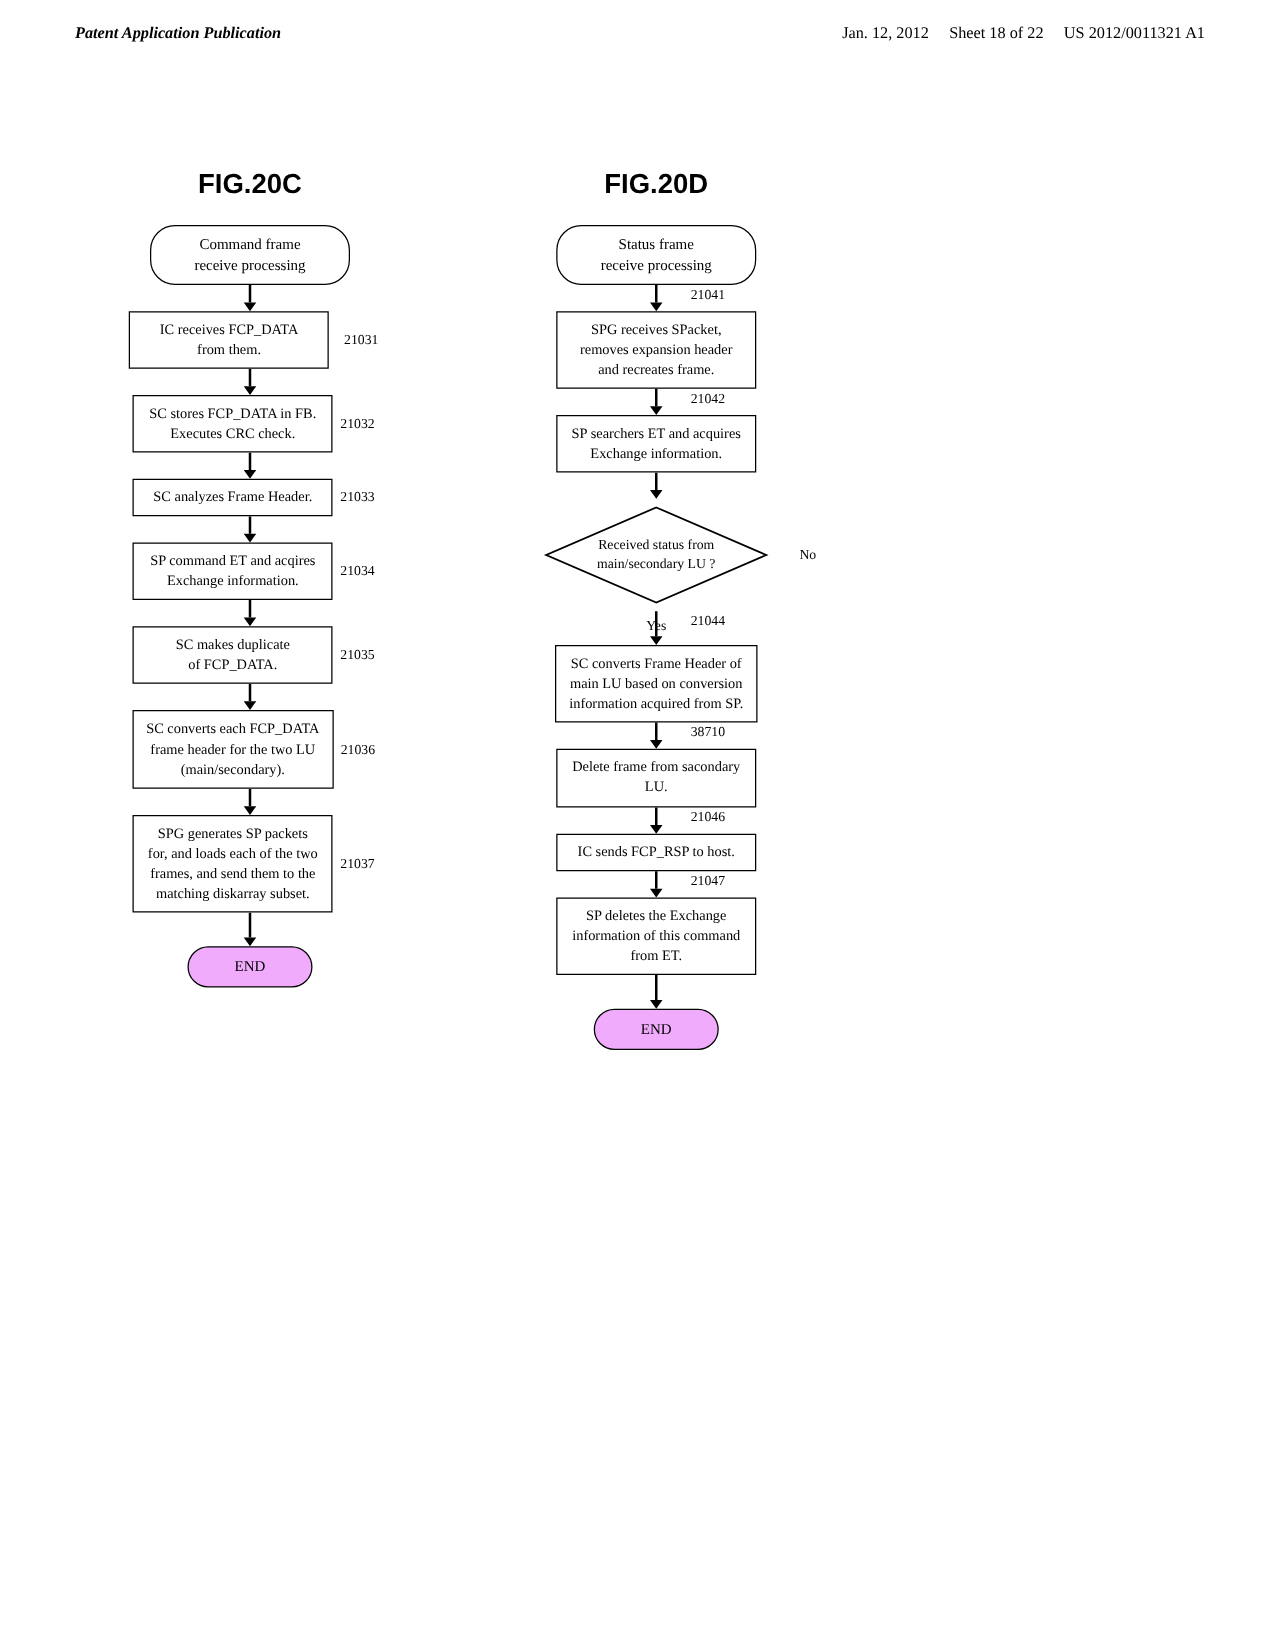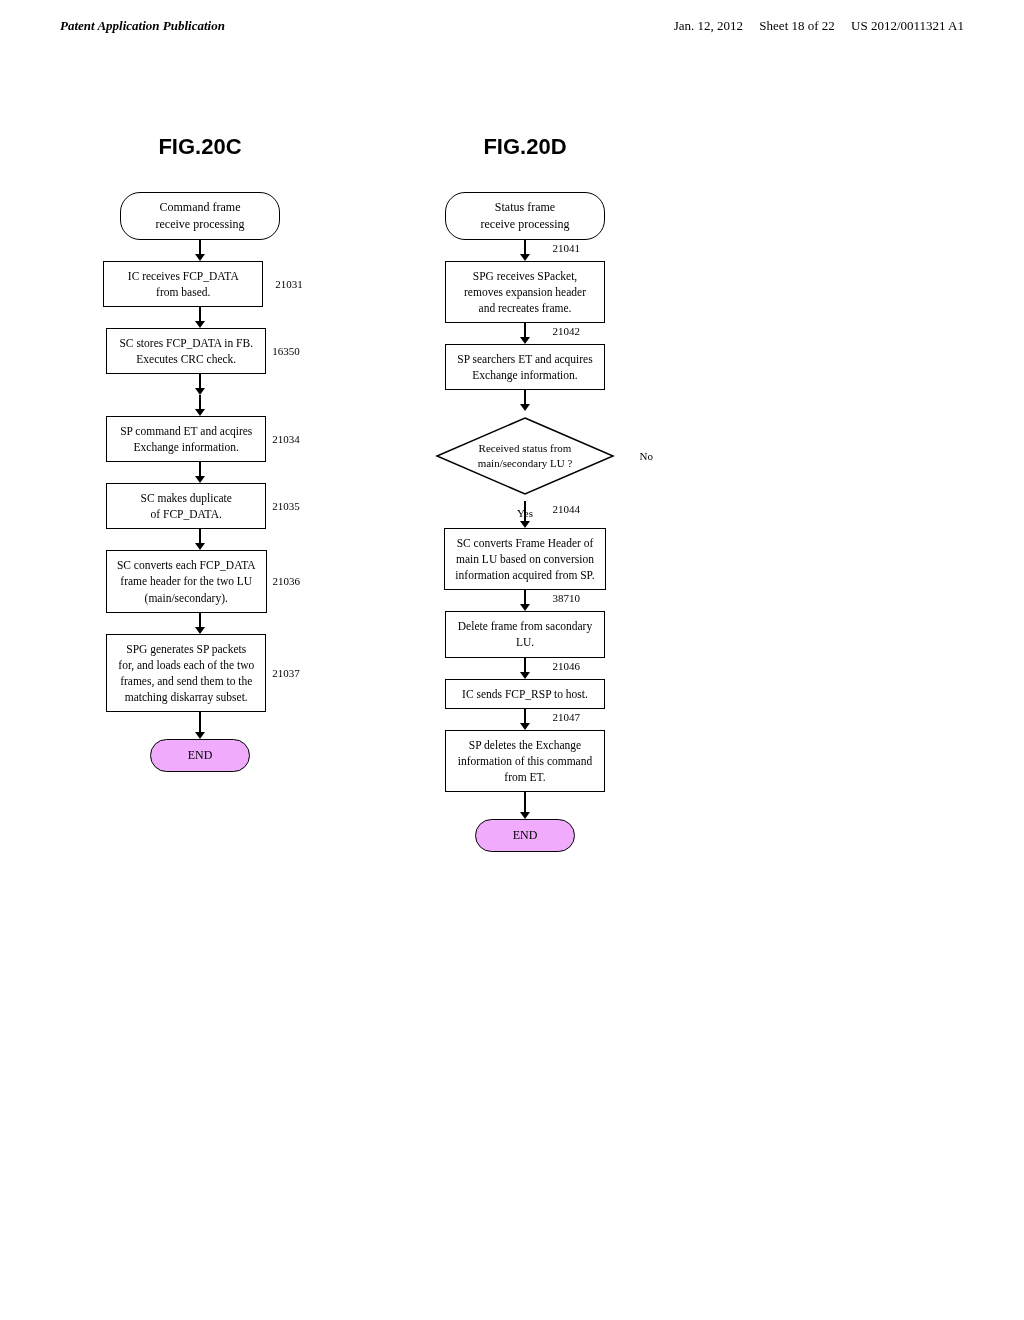--- a/index.html
+++ b/index.html
@@ -36,21 +36,21 @@
     
     .figure {
       display: flex;
       flex-direction: column;
       align-items: center;
     }
 
     .figure-title {
       font-size: 22px;
       font-weight: bold;
-      margin-bottom: 32px;
+      margin-bottom: 20px;
       font-family: Arial, sans-serif;
     }
 
     
     .flowchart {
       display: flex;
       flex-direction: column;
       align-items: center;
       position: relative;
     }
@@ -154,40 +154,44 @@
       <div class="box-rounded" style="white-space:pre-line; line-height:1.4;">Command frame
 receive processing</div>
 
       <div class="v-arrow">
         <div class="vline" style="height:14px;"></div>
         <div class="ahead"></div>
       </div>
 
       <div class="step-row">
         <div class="box-rect" style="white-space:pre-line;line-height:1.4;">IC receives FCP_DATA
-from based.</div>
+from them.</div>
         <span class="step-label" style="position:relative;left:6px;top:0;white-space:nowrap;font-size:11px;">21031</span>
       </div>
 
       <div class="v-arrow">
         <div class="vline" style="height:14px;"></div>
         <div class="ahead"></div>
       </div>
 
       <div class="step-row">
         <div class="box-rect" style="white-space:pre-line;line-height:1.4;text-align:center;">SC stores FCP_DATA in FB.
 Executes CRC check.</div>
-        <span style="position:relative;left:6px;font-size:11px;white-space:nowrap;">16350</span>
-      </div>
-
-      <div class="v-arrow">
-        <div class="vline" style="height:14px;"></div>
-        <div class="ahead"></div>
-      </div>
-
+        <span style="position:relative;left:6px;font-size:11px;white-space:nowrap;">21032</span>
+      </div>
+
+      <div class="v-arrow">
+        <div class="vline" style="height:14px;"></div>
+        <div class="ahead"></div>
+      </div>
+
+      <div class="step-row">
+        <div class="box-rect" style="white-space:pre-line;line-height:1.4;">SC analyzes Frame Header.</div>
+        <span style="position:relative;left:6px;font-size:11px;white-space:nowrap;">21033</span>
+      </div>
 
       <div class="v-arrow">
         <div class="vline" style="height:14px;"></div>
         <div class="ahead"></div>
       </div>
 
       <div class="step-row">
         <div class="box-rect" style="white-space:pre-line;line-height:1.4;">SP command ET and acqires
 Exchange information.</div>
         <span style="position:relative;left:6px;font-size:11px;white-space:nowrap;">21034</span>

